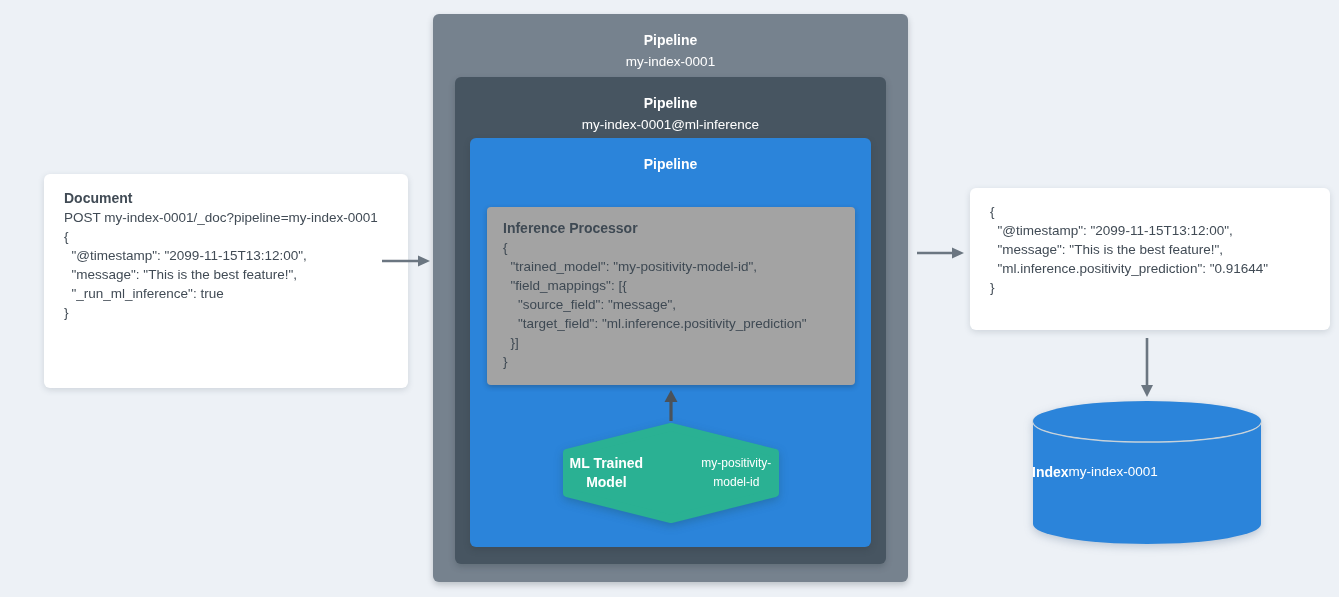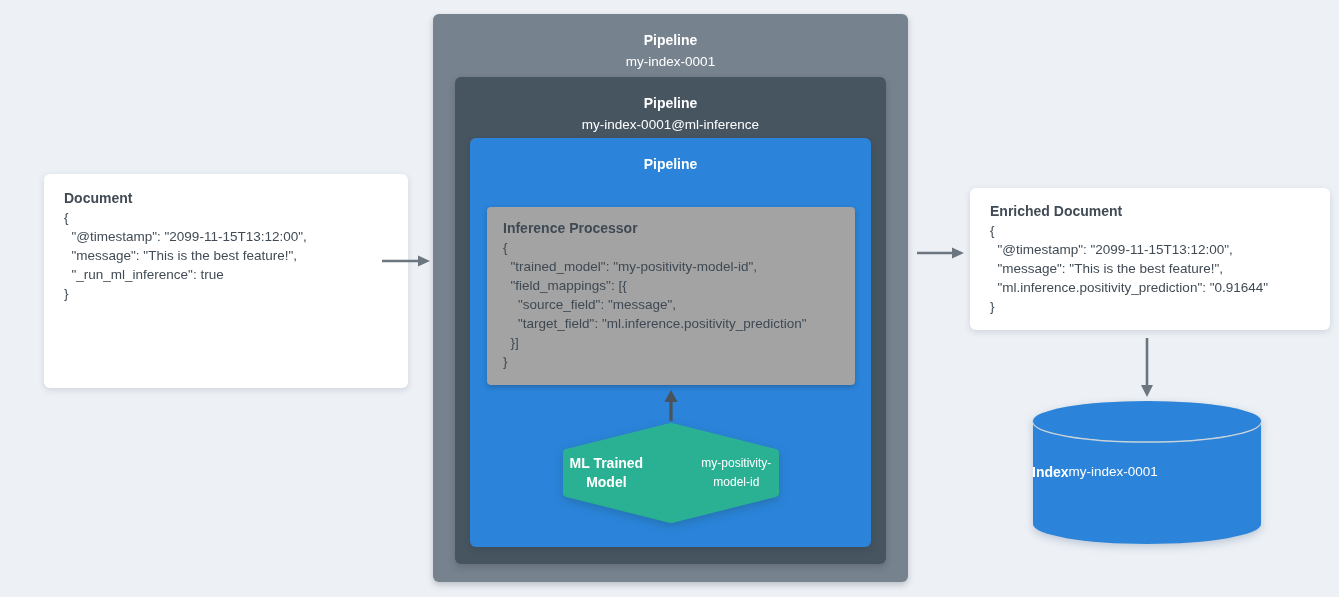--- a/index.html
+++ b/index.html
@@ -96,20 +96,21 @@
     pointer-events:none;
   }
 </style>
 </head>
 <body>
 
 <div class="canvas">
 
   <div class="card" style="left:14px;top:174px;width:364px;height:214px;margin-left:30px;">
     <div class="card-title">Document</div>
+    <div class="code-line">POST my-index-0001/_doc?pipeline=my-index-0001</div>
     <div class="code-line">{</div>
     <div class="code-line">  "@timestamp": "2099-11-15T13:12:00",</div>
     <div class="code-line">  "message": "This is the best feature!",</div>
     <div class="code-line">  "_run_ml_inference": true</div>
     <div class="code-line">}</div>
   </div>
 
   <div class="pipe pipe-outer">
     <div class="pipe-head">
       <div class="pipe-title">Pipeline</div>
@@ -145,21 +146,20 @@
     <svg width="216" height="100" viewBox="0 0 216 100">
       <polygon points="108,4 212,30 212,70 108,96 4,70 4,30" fill="#2ab193" stroke="#2ab193" stroke-width="8" stroke-linejoin="round"></polygon>
     </svg>
     <div class="hexagon-label">
       <div class="hex-title">ML Trained Model</div>
       <div class="hex-name">my-positivity-model-id</div>
     </div>
   </div>
 
   <div class="card" style="left:970px;top:188px;width:360px;height:142px;padding-top:14px;">
-    <div class="card-title">Enriched Document</div>
     <div class="code-line">{</div>
     <div class="code-line">  "@timestamp": "2099-11-15T13:12:00",</div>
     <div class="code-line">  "message": "This is the best feature!",</div>
     <div class="code-line">  "ml.inference.positivity_prediction": "0.91644"</div>
     <div class="code-line">}</div>
   </div>
 
   <div class="cylinder-wrap">
     <svg width="230" height="146" viewBox="0 0 230 146">
       <path d="M1,22 L1,124 A114,20 0 0 0 229,124 L229,22 Z" fill="#2b84da"></path>

